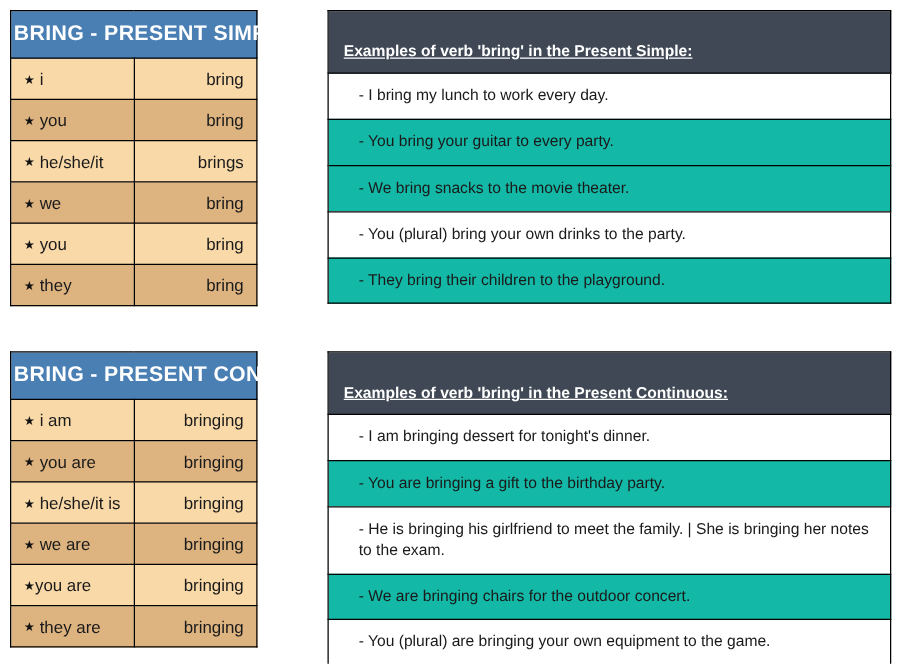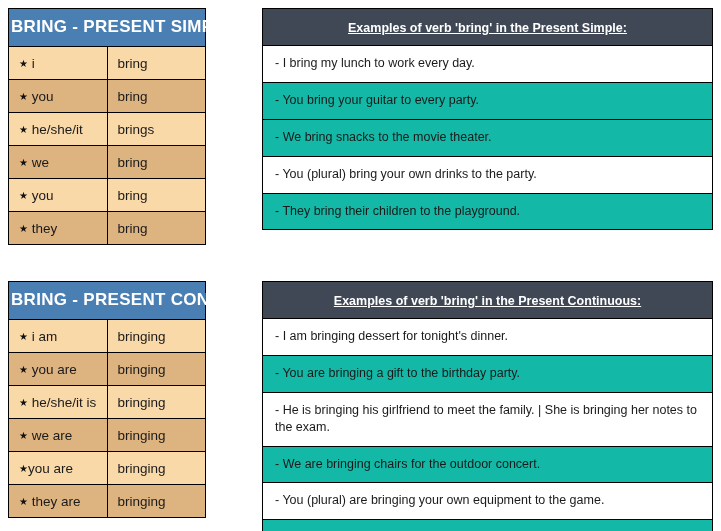--- a/index.html
+++ b/index.html
@@ -37,21 +37,21 @@
   }
   .conj-table td {
     border: 1px solid #000000;
     font-size: 13.5px;
     color: #1a1a1a;
     height: 32px;
     padding: 0 10px;
     vertical-align: middle;
   }
   .conj-table td.subject { width: 130px; text-align: left; }
-  .conj-table td.form    { text-align: left; }
+  .conj-table td.form    { text-align: right; }
   .conj-table tr.row-odd  td { background: #fad9a8; }
   .conj-table tr.row-even td { background: #ddb380; }
   .star {
     font-size: 10px;
     color: #111111;
     line-height: 1;
     position: relative;
     top: -1px;
   }
 
@@ -66,30 +66,30 @@
     border: 1px solid #000000;
     border-collapse: collapse;
     table-layout: fixed;
     background: #ffffff;
   }
   .examples-panel .ex-header th {
     background: #3f4854;
     color: #ffffff;
     font-size: 12.5px;
     font-weight: bold;
-    text-align: center;
+    text-align: left;
     text-decoration: underline;
-    padding: 12px 12px 10px 12px;
+    padding: 25px 12px 10px 12px;
     border: 1px solid #000000;
   }
   .examples-panel td.ex-cell {
     border: 1px solid #000000;
     font-size: 12.5px;
     color: #1a1a1a;
-    padding: 9px 12px 10px 12px;
+    padding: 9px 12px 10px 24px;
     line-height: 1.35;
     vertical-align: middle;
     height: 13px;
   }
   .examples-panel tr.ex-odd  td { background: #ffffff; }
   .examples-panel tr.ex-even td { background: #14b8a6; }
 
   #examples-present-simple     { top: 8px;  }
   #examples-present-continuous { top: 281px; }
 </style>

